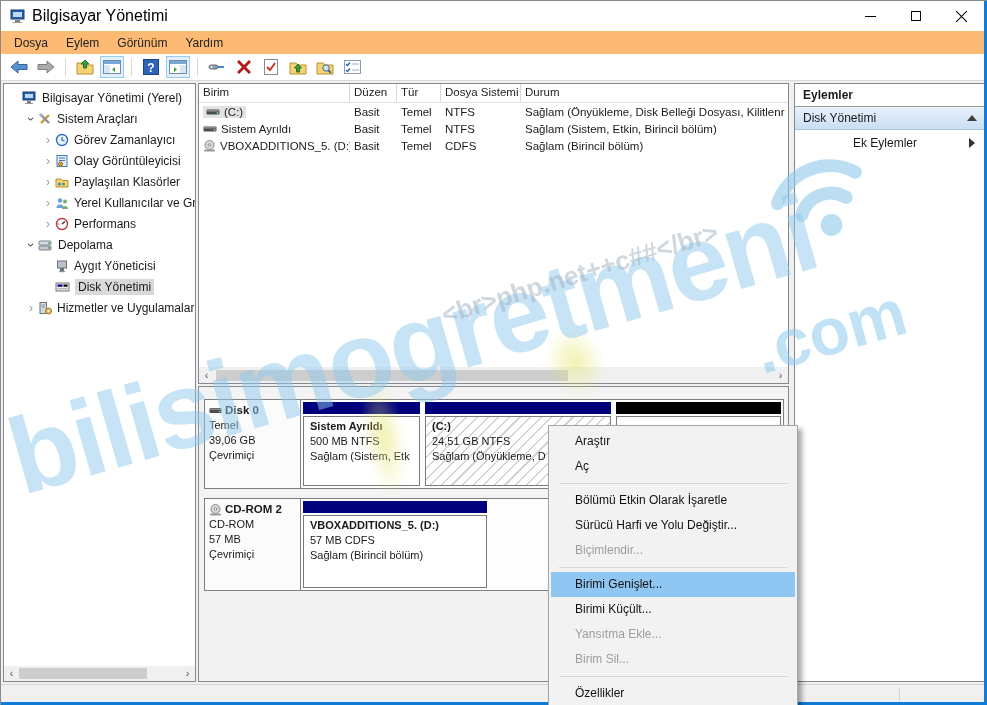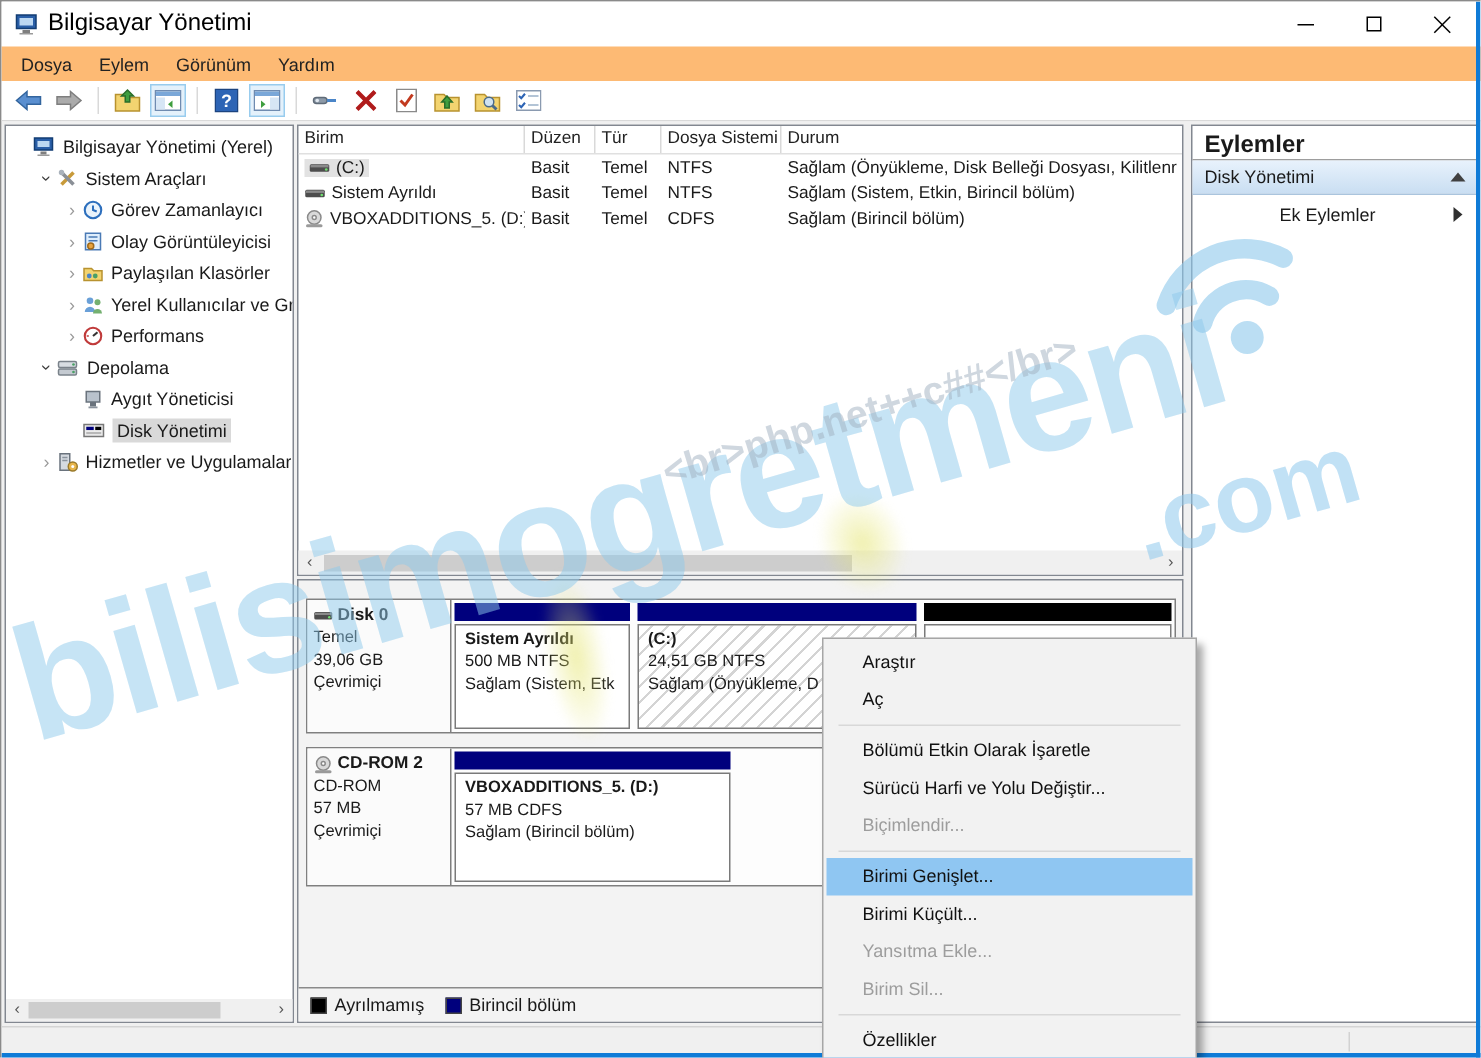--- a/index.html
+++ b/index.html
@@ -60,21 +60,21 @@
   .parts { flex:1; display:flex; padding:1px; gap:3px; }
   .pcell { display:flex; flex-direction:column; }
   .pstrip { height:12px; margin:1px 1px 2px 1px; }
   .pbody { flex:1; margin:0 1px 1px 1px; border:1px solid #7a7a7a; background:#fff; padding:2px 6px; font-size:11px; line-height:15px; overflow:hidden; white-space:nowrap; }
   .pbody .ptitle { font-weight:bold; }
   .pbody.hatched { background:repeating-linear-gradient(315deg,#ffffff 0 6px,#d4d4d4 6px 7.5px); }
   .legend { position:absolute; left:0; bottom:0; width:100%; height:23px; border-top:1px solid #8a8a8a; background:#f3f3f3; display:flex; align-items:center; padding-left:8px; gap:14px; }
   .legend .litem { display:flex; align-items:center; gap:5px; font-size:12px; }
   .swatch { width:11px; height:11px; border:1px solid #444; }
   
-  .ap-header { height:23px; border-bottom:1px solid #9d9d9d; font-weight:bold; padding:4px 8px; font-size:16px; }
+  .ap-header { height:23px; border-bottom:1px solid #9d9d9d; font-weight:bold; padding:4px 8px; font-size:12px; }
   .ap-section { height:23px; background:linear-gradient(#e8f2fc,#c9def2); border-bottom:1px solid #aac4dd; display:flex; align-items:center; padding:0 8px; }
   .ap-section .up-tri { margin-left:auto; width:0; height:0; border-left:5px solid transparent; border-right:5px solid transparent; border-bottom:6px solid #404040; }
   .ap-item { height:25px; display:flex; align-items:center; padding:0 10px 0 58px; font-size:12px; }
   .ap-item .right-tri { margin-left:auto; width:0; height:0; border-top:5px solid transparent; border-bottom:5px solid transparent; border-left:6px solid #303030; }
   
   .statusbar { position:absolute; left:0; top:683px; width:987px; height:19px; background:#f0f0f0; border-top:1px solid #d4d4d4; }
   .sb-sep { position:absolute; top:3px; width:1px; height:13px; background:#d2d2d2; }
   .edge-right { position:absolute; right:0; top:0; width:3px; height:705px; background:#0f7bd7; }
   .edge-bottom { position:absolute; left:0; top:701px; width:987px; height:4px; background:#0f7bd7; }
   
@@ -478,30 +478,20 @@
           <div class="pstrip" style="background-color: rgb(0, 0, 125);"></div>
           <div class="pbody">
             <div class="ptitle">VBOXADDITIONS_5. (D:)</div>
             <div>57 MB CDFS</div>
             <div>Sağlam (Birincil bölüm)</div>
           </div>
         </div>
       </div>
     </div>
 
-    <div class="legend">
-      <span class="litem">
-        <span class="swatch" style="background-color: rgb(0, 0, 0);"></span>
-        <span>Ayrılmamış</span>
-      </span>
-      <span class="litem">
-        <span class="swatch" style="background-color: rgb(0, 0, 125);"></span>
-        <span>Birincil bölüm</span>
-      </span>
-    </div>
   </div>
 
   <div class="panel actions-panel">
     <div class="ap-header">Eylemler</div>
     <div class="ap-section">
       <span>Disk Yönetimi</span>
       <span class="up-tri"></span>
     </div>
     <div class="ap-item">
       <span>Ek Eylemler</span>

